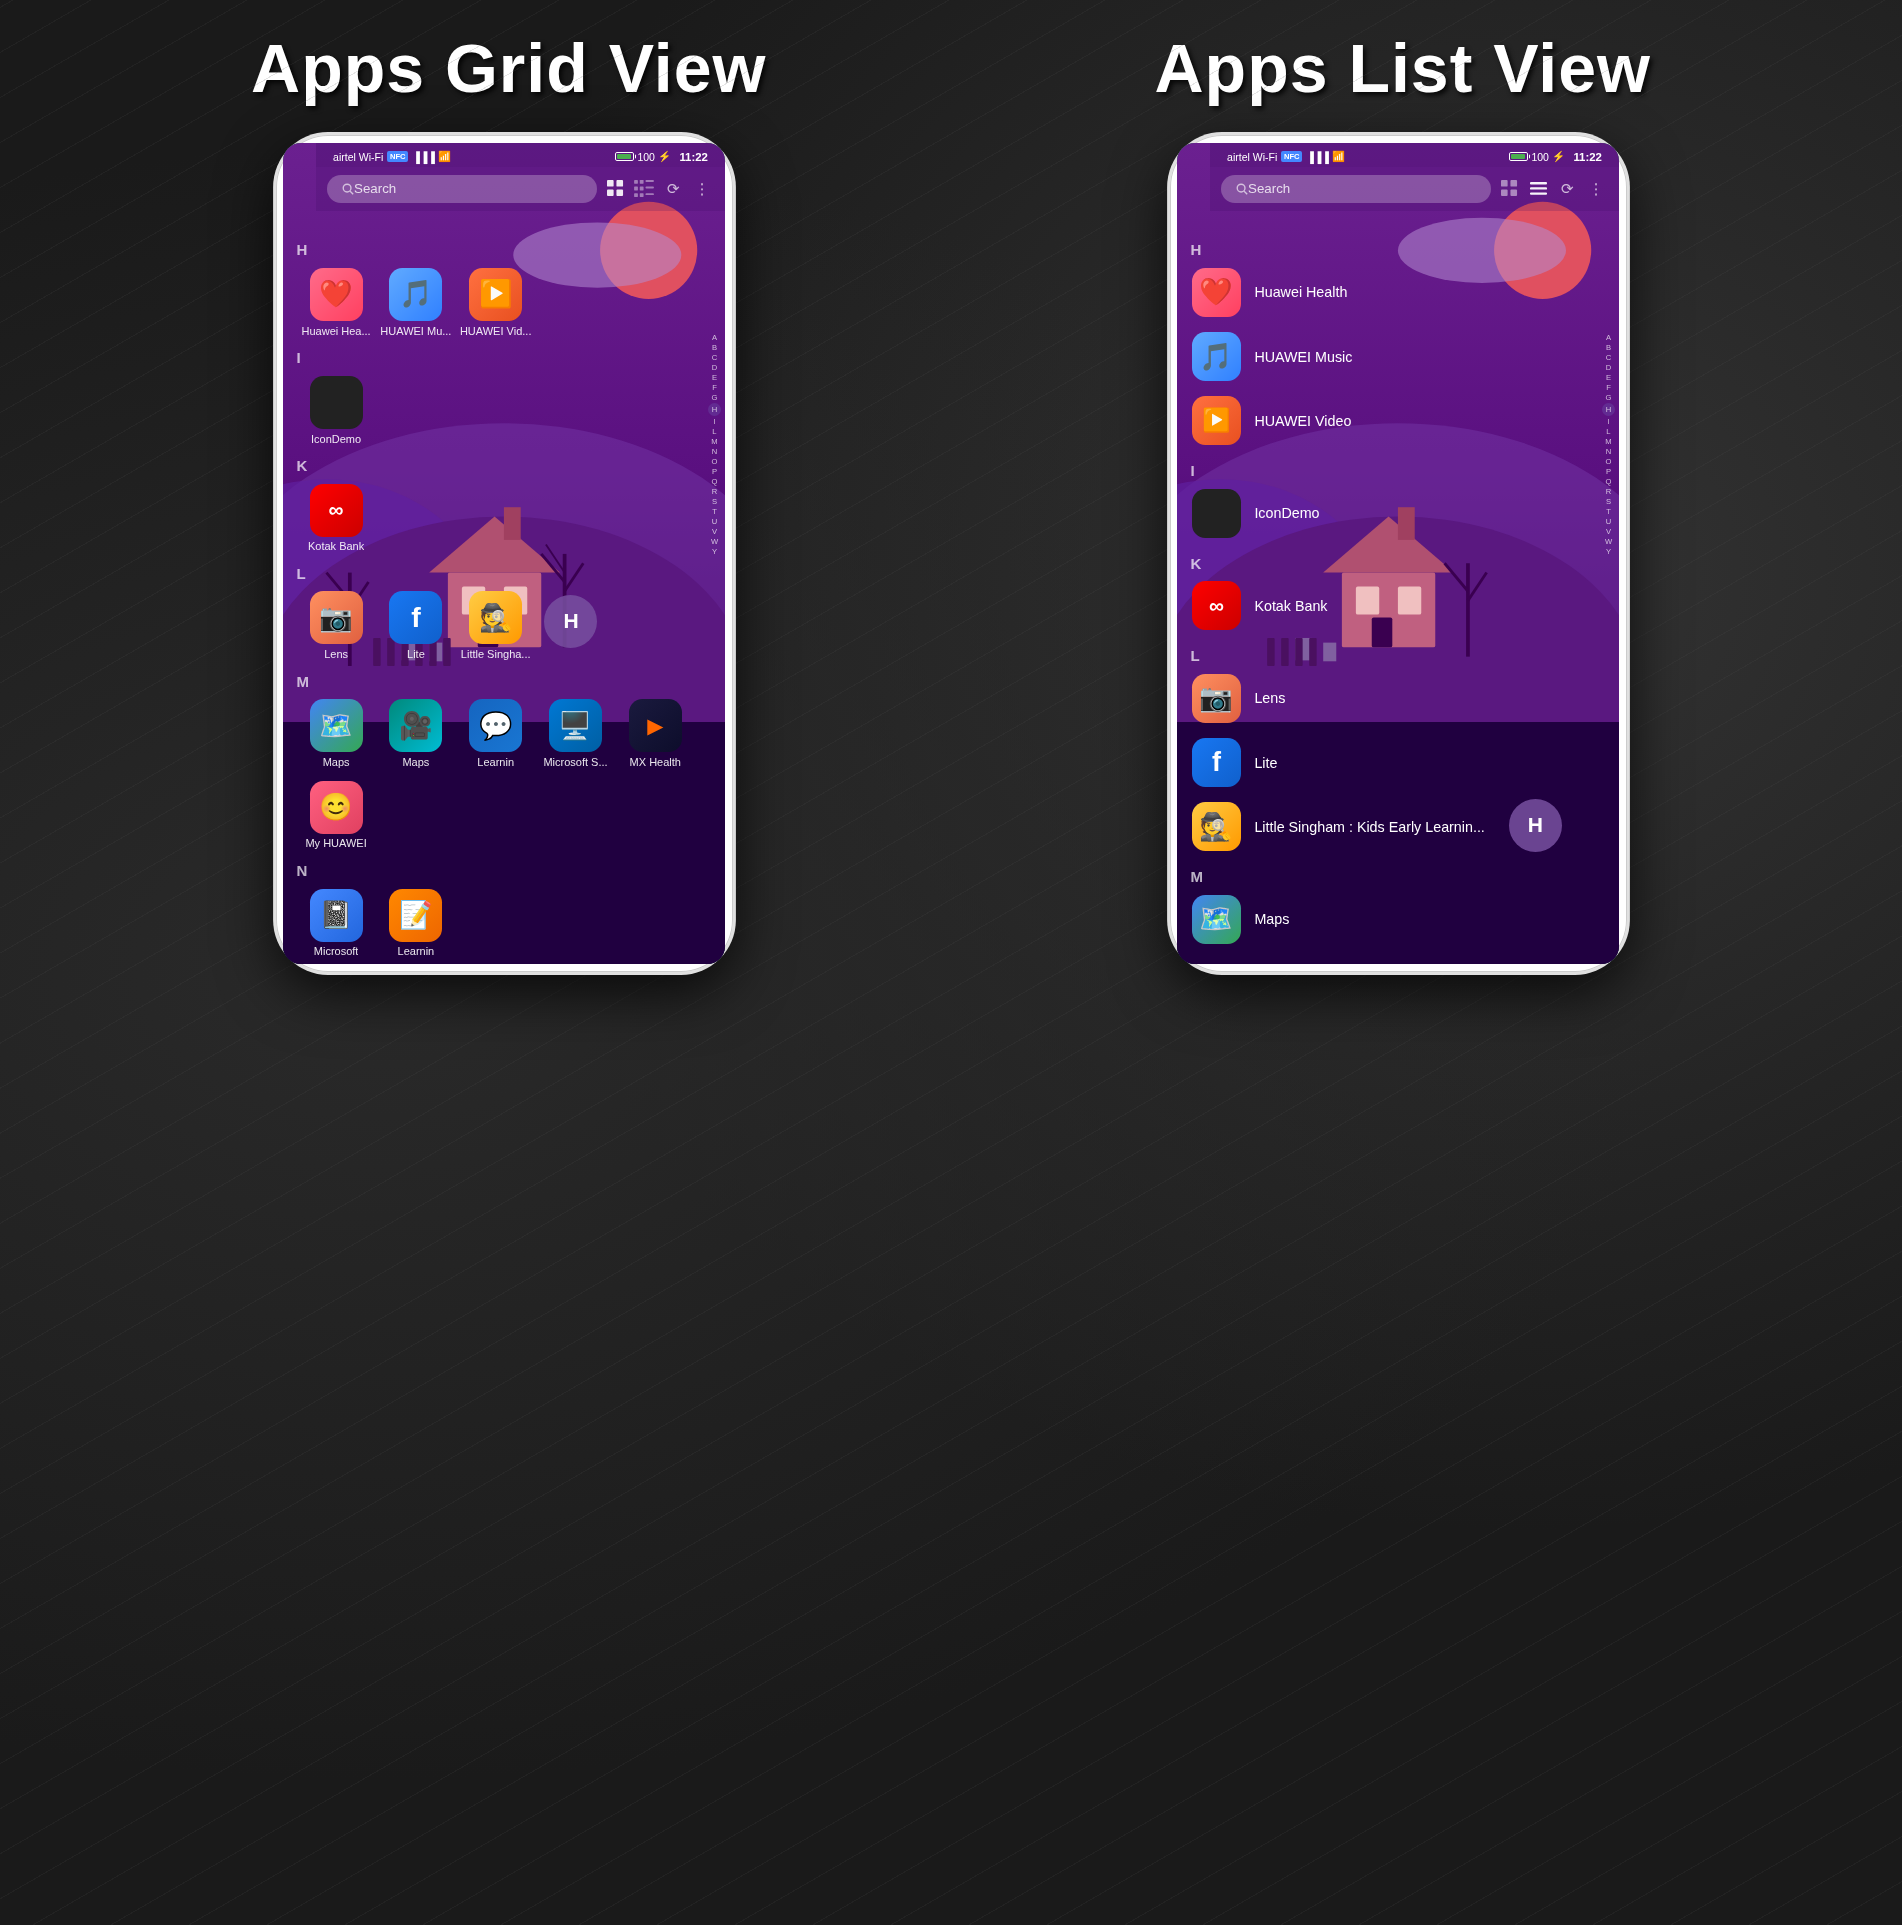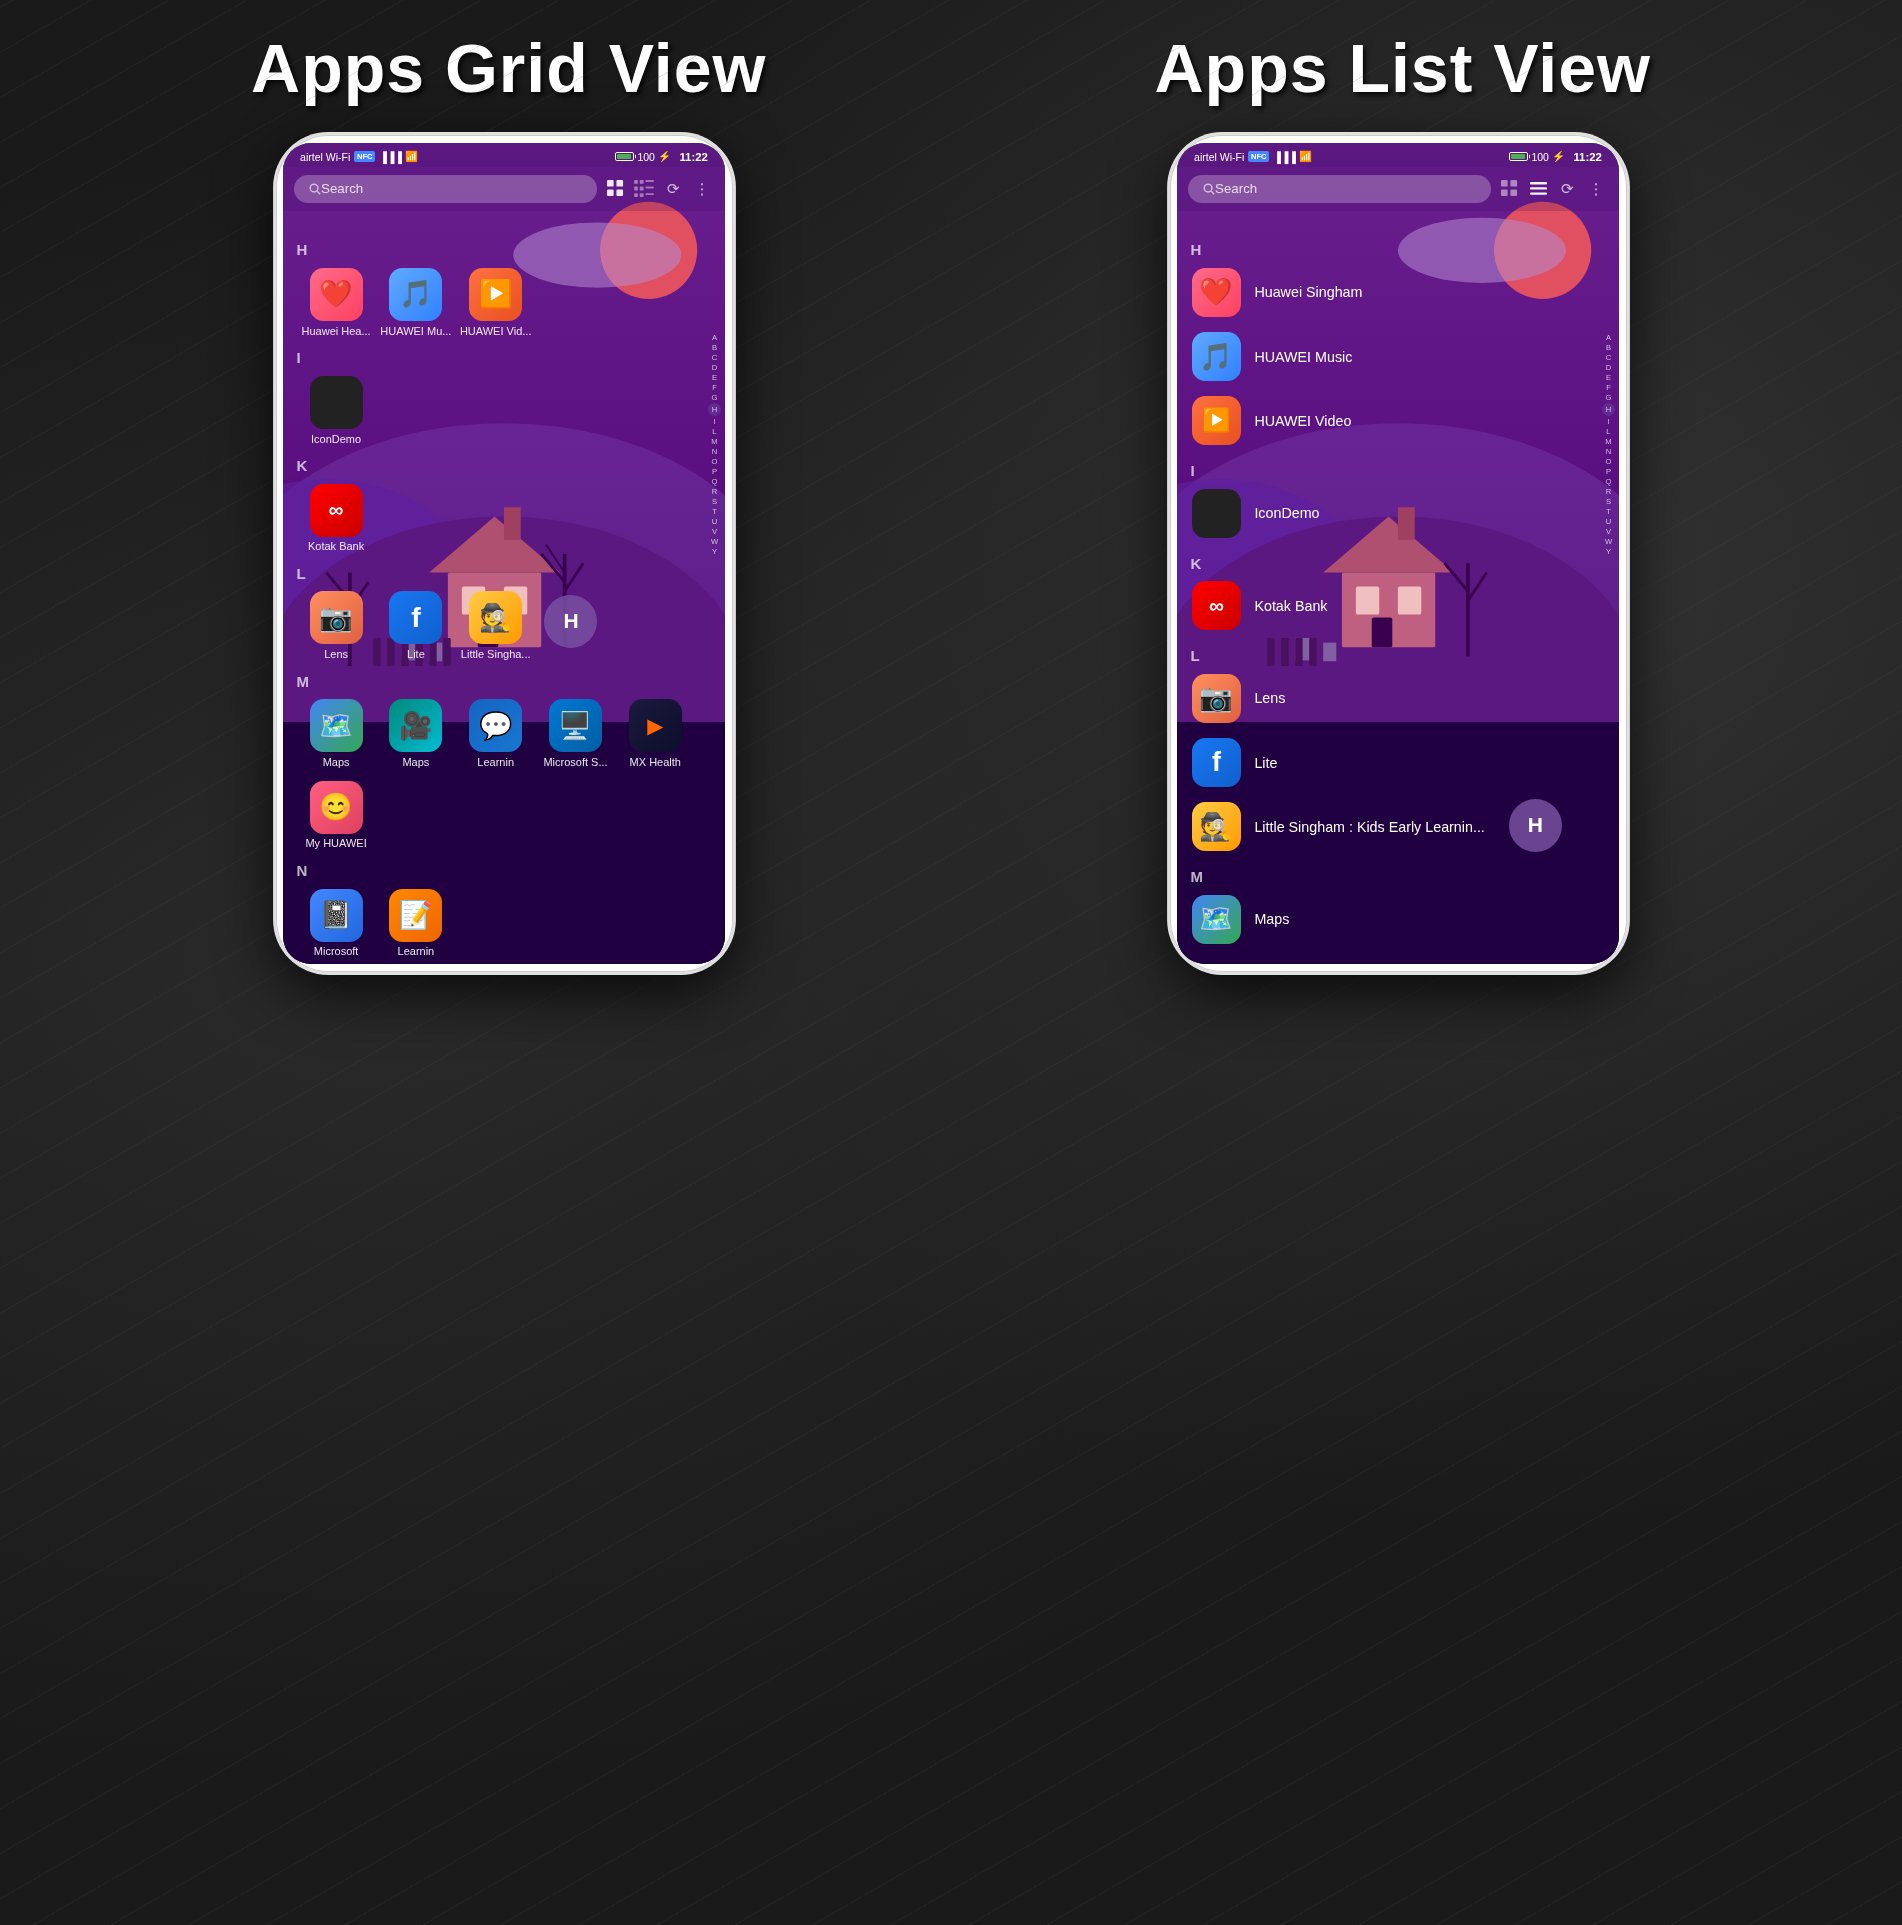--- a/index.html
+++ b/index.html
@@ -65,24 +65,25 @@
         0 0 0 2.9px #e0e0e0,
         0 19px 57px rgba(0,0,0,0.8),
         inset 0 0 0 1px #ccc;
       position: relative;
       flex-shrink: 0;
     }
 
     .phone-inner {
       width: 100%;
       height: 100%;
-      border-radius: 28px;
+      border-radius: 18px;
       overflow: hidden;
       position: relative;
       background: #15803d;
+      padding-left: 33px;
     }
 
     
     .status-bar {
       display: flex;
       justify-content: space-between;
       align-items: center;
       padding: 7.6px 17px 3.8px;
       background: rgba(60,10,100,0.3);
       font-size: 10.5px;
@@ -707,21 +708,21 @@
           <span>W</span>
             <span>Y</span>
         </div>
 
         <div style="position:relative;z-index:5;margin-top:95px;">
 
           <div class="section-label">H</div>
 
           <div class="list-app">
             <div class="app-icon icon-huawei-health" style="width:49px;height:49px;">❤️</div>
-            <span class="list-app-name">Huawei Singham</span>
+            <span class="list-app-name">Huawei Health</span>
           </div>
 
           <div class="list-app">
             <div class="app-icon icon-huawei-music" style="width:49px;height:49px;">🎵</div>
             <span class="list-app-name">HUAWEI Music</span>
           </div>
 
           <div class="list-app">
             <div class="app-icon" style="width:49px;height:49px;border-radius:13.3px;background:linear-gradient(135deg,#ff7040,#e85020);display:flex;align-items:center;justify-content:center;font-size:23px;">▶️</div>
             <span class="list-app-name">HUAWEI Video</span>

